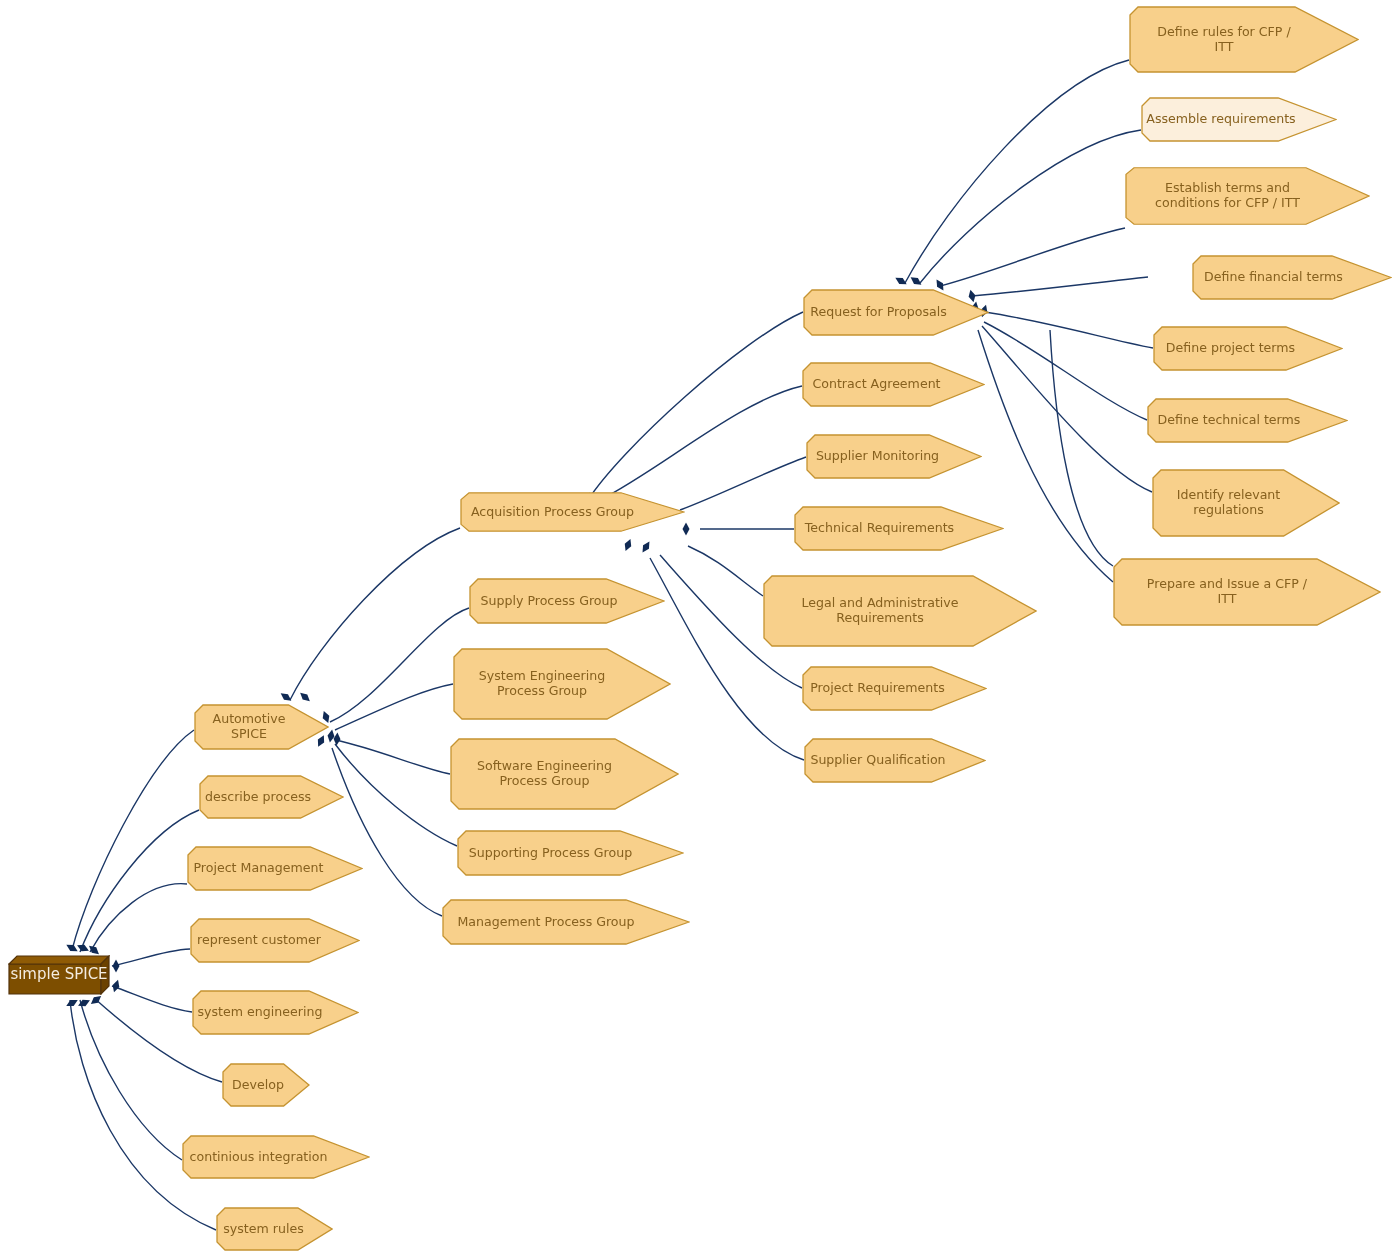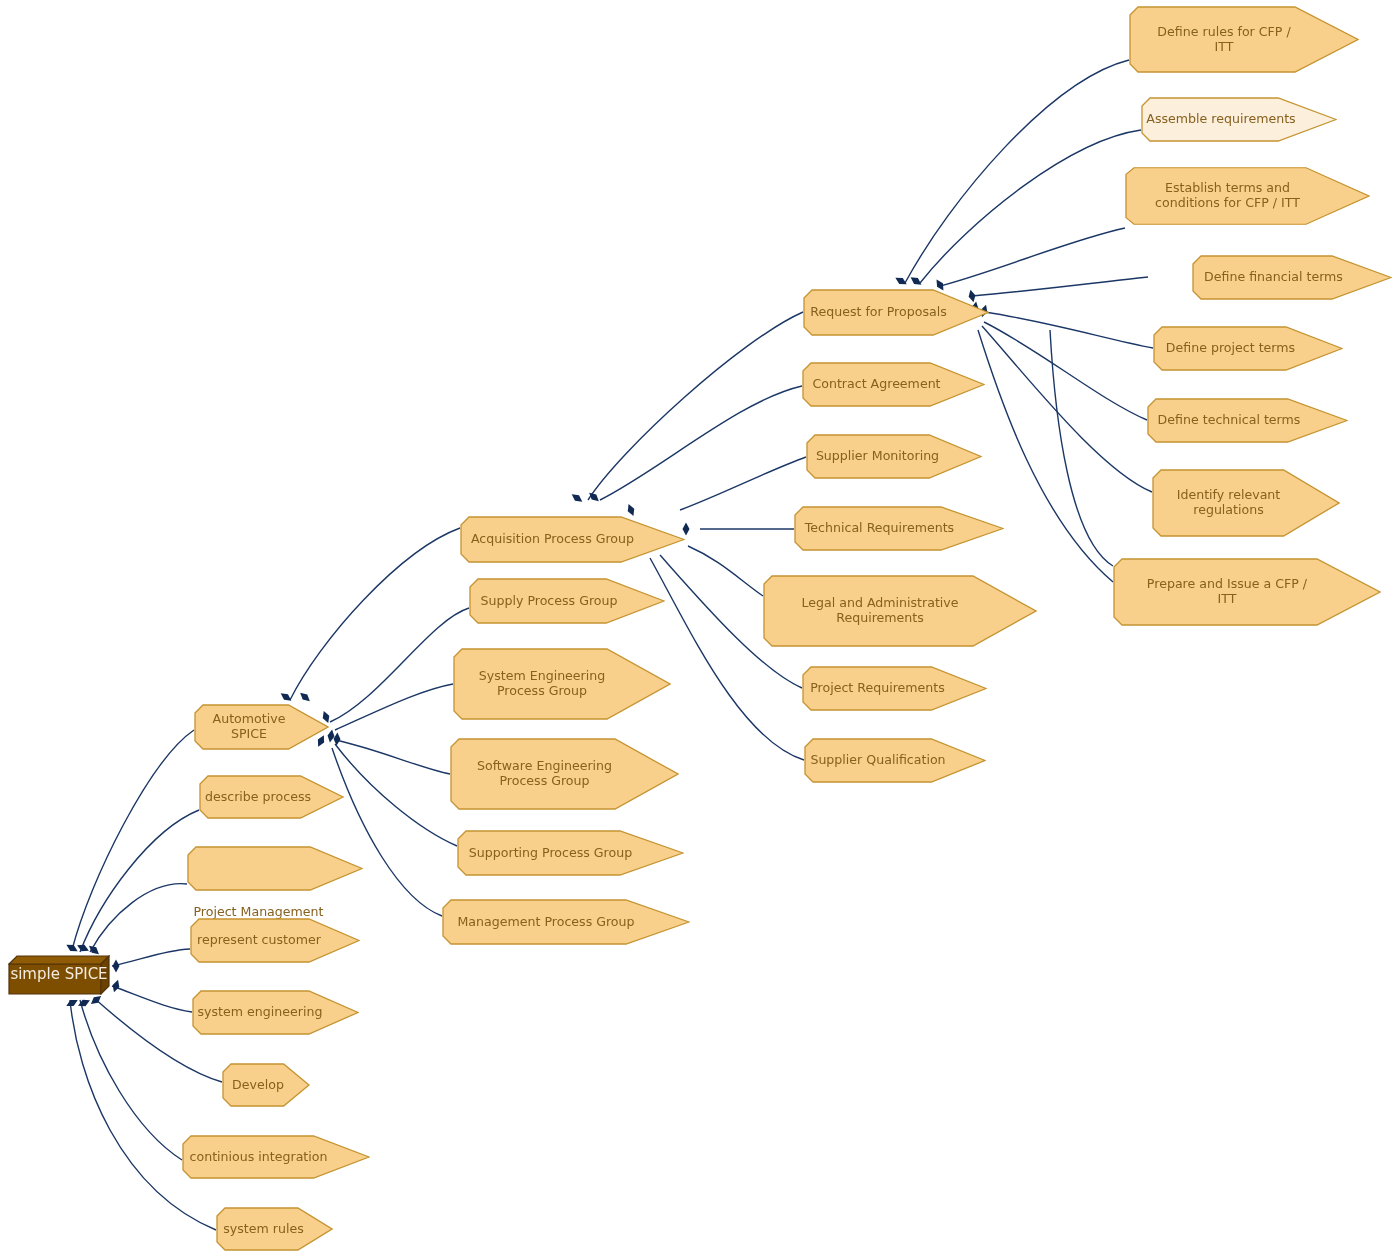--- a/index.html
+++ b/index.html
@@ -99,21 +99,21 @@
       <div class="node" style="left: 199px; top: 775px; width: 145px; height: 44px;">
         <svg class="shape" viewBox="0 0 145 44" preserveAspectRatio="none">
           <path d="M 1,9 L 9,1 L 101.5,1 L 144,22 L 101.5,43 L 9,43 L 1,35 Z" fill="#F8D08B" stroke="#C59330" stroke-width="1.3" stroke-linejoin="miter"></path>
         </svg>
         <div class="lbl" style="padding-right: 27px;">describe process</div>
       </div>
       <div class="node" style="left: 187px; top: 846px; width: 176px; height: 45px;">
         <svg class="shape" viewBox="0 0 176 45" preserveAspectRatio="none">
           <path d="M 1,9 L 9,1 L 123.2,1 L 175,22.5 L 123.2,44 L 9,44 L 1,36 Z" fill="#F8D08B" stroke="#C59330" stroke-width="1.3" stroke-linejoin="miter"></path>
         </svg>
-        <div class="lbl" style="padding-right: 33px; margin-top: 44px;">Project Management</div>
+        <div class="lbl" style="padding-right: 33px;">Project Management</div>
       </div>
       <div class="node" style="left: 190px; top: 918px; width: 170px; height: 45px;">
         <svg class="shape" viewBox="0 0 170 45" preserveAspectRatio="none">
           <path d="M 1,9 L 9,1 L 119,1 L 169,22.5 L 119,44 L 9,44 L 1,36 Z" fill="#F8D08B" stroke="#C59330" stroke-width="1.3" stroke-linejoin="miter"></path>
         </svg>
         <div class="lbl" style="padding-right: 32px;">represent customer</div>
       </div>
       <div class="node" style="left: 192px; top: 990px; width: 167px; height: 45px;">
         <svg class="shape" viewBox="0 0 167 45" preserveAspectRatio="none">
           <path d="M 1,9 L 9,1 L 116.9,1 L 166,22.5 L 116.9,44 L 9,44 L 1,36 Z" fill="#F8D08B" stroke="#C59330" stroke-width="1.3" stroke-linejoin="miter"></path>
@@ -131,21 +131,21 @@
           <path d="M 1,9 L 9,1 L 131.6,1 L 187,22 L 131.6,43 L 9,43 L 1,35 Z" fill="#F8D08B" stroke="#C59330" stroke-width="1.3" stroke-linejoin="miter"></path>
         </svg>
         <div class="lbl" style="padding-right: 35px;">continious integration</div>
       </div>
       <div class="node" style="left: 216px; top: 1207px; width: 117px; height: 44px;">
         <svg class="shape" viewBox="0 0 117 44" preserveAspectRatio="none">
           <path d="M 1,9 L 9,1 L 81.9,1 L 116,22 L 81.9,43 L 9,43 L 1,35 Z" fill="#F8D08B" stroke="#C59330" stroke-width="1.3" stroke-linejoin="miter"></path>
         </svg>
         <div class="lbl" style="padding-right: 22px;">system rules</div>
       </div>
-      <div class="node" style="left: 460px; top: 516px; width: 225px; height: 47px;">
+      <div class="node" style="left: 460px; top: 492px; width: 225px; height: 40px;">
         <svg class="shape" viewBox="0 0 225 47" preserveAspectRatio="none">
           <path d="M 1,9 L 9,1 L 161,1 L 224,23.5 L 161,46 L 9,46 L 1,38 Z" fill="#F8D08B" stroke="#C59330" stroke-width="1.3" stroke-linejoin="miter"></path>
         </svg>
         <div class="lbl" style="padding-right: 40px;">Acquisition Process Group</div>
       </div>
       <div class="node" style="left: 469px; top: 578px; width: 196px; height: 46px;">
         <svg class="shape" viewBox="0 0 196 46" preserveAspectRatio="none">
           <path d="M 1,9 L 9,1 L 137.2,1 L 195,23 L 137.2,45 L 9,45 L 1,37 Z" fill="#F8D08B" stroke="#C59330" stroke-width="1.3" stroke-linejoin="miter"></path>
         </svg>
         <div class="lbl" style="padding-right: 36px;">Supply Process Group</div>

